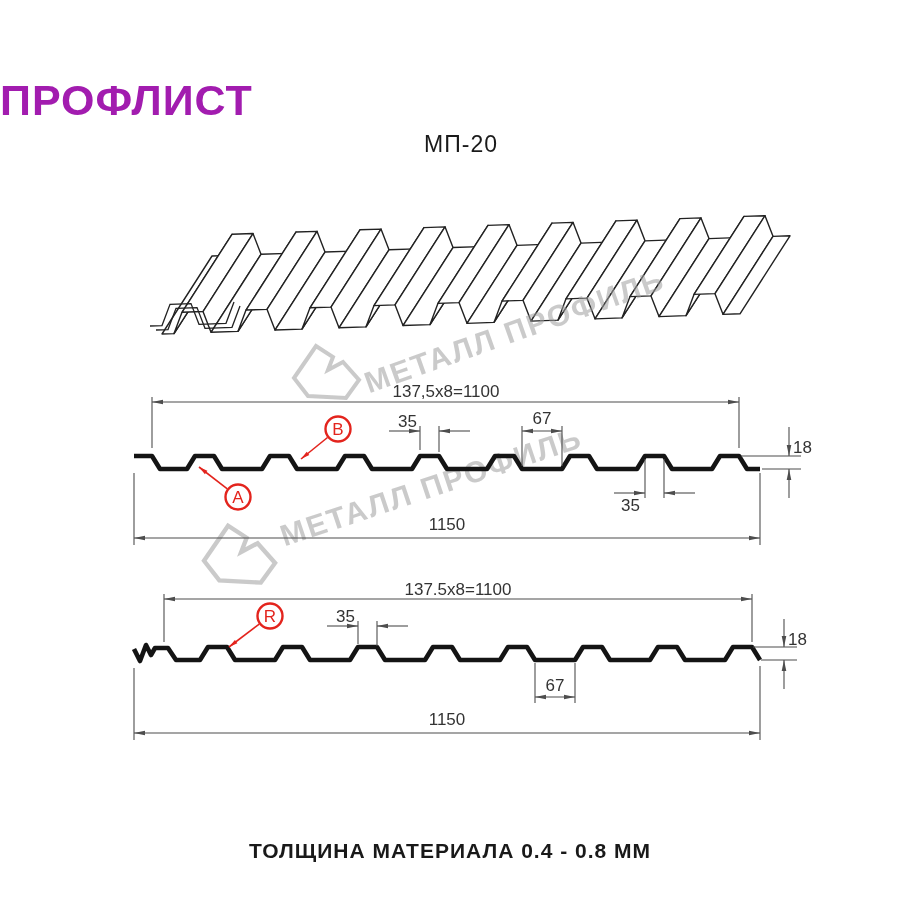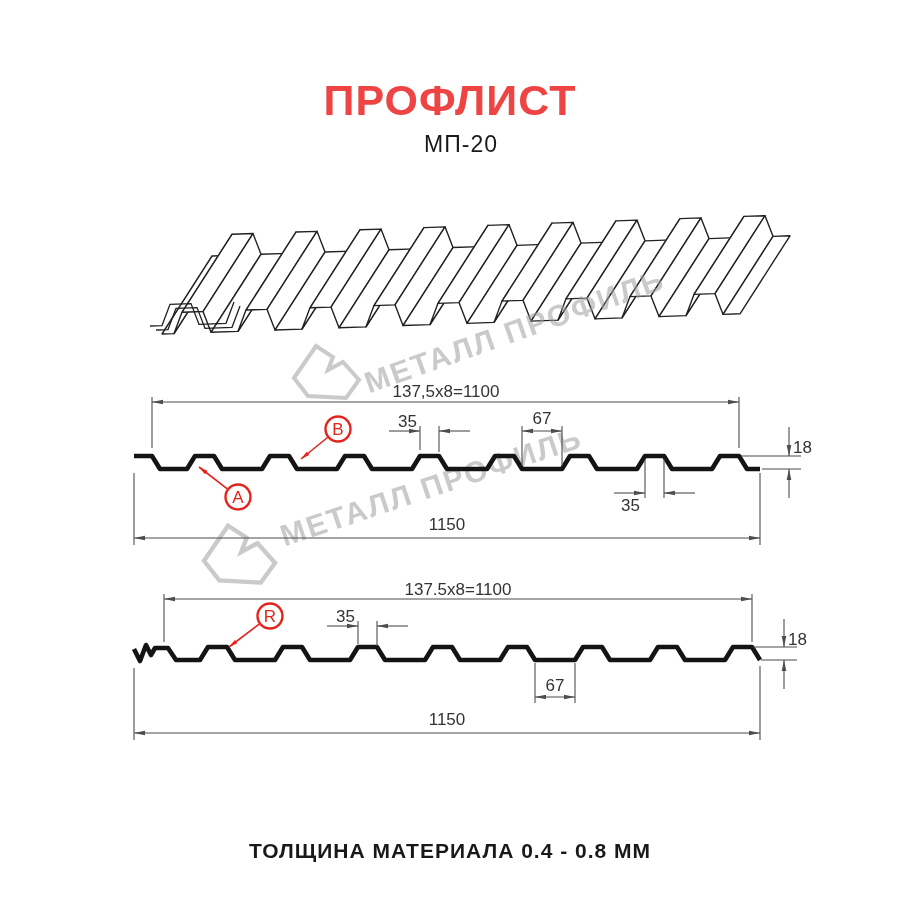--- a/index.html
+++ b/index.html
@@ -1,20 +1,20 @@
 <!DOCTYPE html>
 <html><head>
 <meta charset="utf-8">
 <style>
   html,body{margin:0;padding:0;background:#fff;}
   #canvas{position:relative;width:900px;height:900px;background:#ffffff;overflow:hidden;
           font-family:"Liberation Sans",sans-serif;}
   .abs{position:absolute;}
-  #page-title{top:76px;left:0;width:900px;text-align:center;font-size:43px;font-weight:bold;
-              letter-spacing:1px;color:#ef4444;z-index:4;}
+  #page-title{top:76px;left:0;width:900px;text-align:left;font-size:43px;font-weight:bold;
+              letter-spacing:1px;color:#a21caf;z-index:4;}
   #page-subtitle{top:131px;left:0;width:900px;text-align:center;font-size:23px;font-weight:400;
               letter-spacing:1px;color:#1a1a1a;z-index:4;margin-left:11px;}
   #footer-note{top:803px;left:0;width:900px;text-align:center;font-size:21px;font-weight:bold;
               letter-spacing:1px;color:#191919;z-index:4;margin-top:36px;}
   svg.layer{position:absolute;left:0;top:0;z-index:3;}
   #svg-3d{z-index:1;}
   .wm-text{position:absolute;font-size:30px;font-weight:bold;letter-spacing:2px;
            color:rgba(158,158,158,0.55);white-space:nowrap;z-index:2;}
   #wm1-text{left:360px;top:368px;transform:rotate(-19.5deg);transform-origin:0 0;}
   #wm2-text{left:276px;top:521px;transform:rotate(-18.5deg);transform-origin:0 0;}

